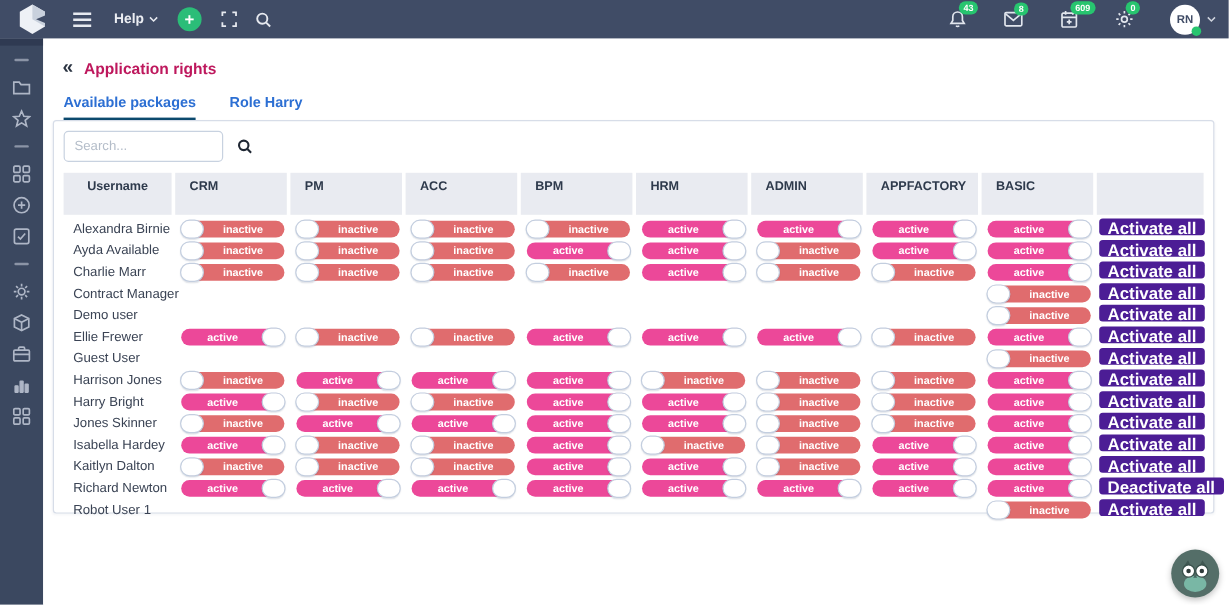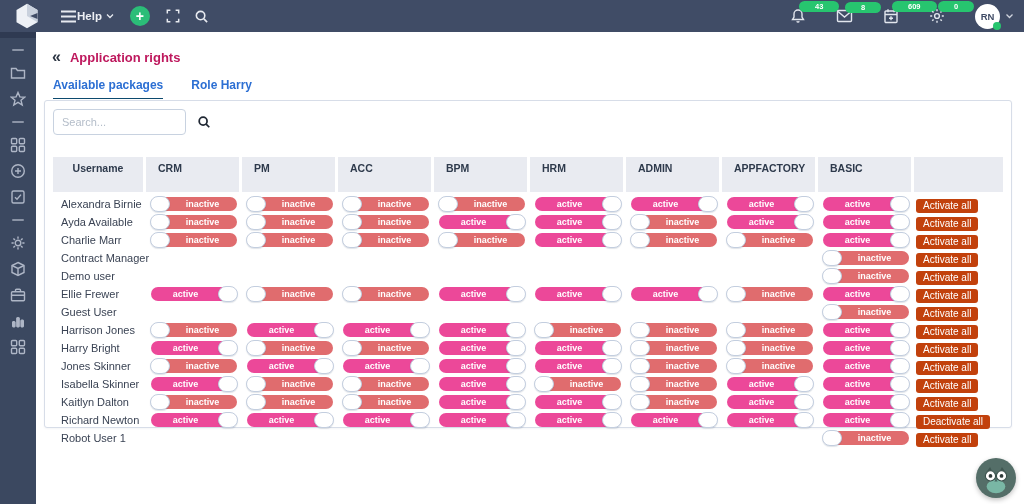--- a/index.html
+++ b/index.html
@@ -6,31 +6,31 @@
   html,body { width:1024px; height:504px; overflow:hidden; background:#fff;
     font-family:"Liberation Sans","DejaVu Sans",sans-serif; }
   .screen { position:relative; width:1024px; height:504px; background:#fff; }
 
   
   .topbar { position:absolute; left:0; top:0; width:1024px; height:32px;
     background:#404c66; display:flex; align-items:center; z-index:5; }
   .logo { width:34px; height:28px; margin-left:10px; display:flex; align-items:center; justify-content:center; cursor:pointer; }
   .tb-btn { background:none; border:none; color:#e7eaf0; display:flex; align-items:center; cursor:pointer; padding:0; }
   .hamburger { margin-left:16px; }
-  .help { display:flex; align-items:center; gap:4px; color:#eceef3;
+  .help { margin-left:18px; display:flex; align-items:center; gap:4px; color:#eceef3;
     font-size:11.5px; font-weight:700; cursor:pointer; }
   .plus-btn { margin-left:16px; width:20px; height:20px; border-radius:50%; background:#2bbd78;
     border:none; color:#fff; font-size:14px; line-height:18px; font-weight:700; cursor:pointer; }
   .fullscreen { margin-left:16px; }
   .tb-search { margin-left:14px; }
   .tb-spacer { flex:1; }
   .tb-ic { position:relative; margin-right:30px; display:inline-flex; cursor:pointer; }
   .tb-ic svg { stroke:#e2e6ee; }
   .badge { position:absolute; top:-7px; left:9px; background:#27c56f; color:#fff;
-    font-style:normal; font-size:7.5px; font-weight:700; padding:1px 16px; border-radius:7px; line-height:9px; }
+    font-style:normal; font-size:7.5px; font-weight:700; padding:1px 4px; border-radius:7px; line-height:9px; }
   .avatar-wrap { display:flex; align-items:center; gap:5px; margin-right:10px; cursor:pointer; }
   .avatar { position:relative; width:25px; height:25px; border-radius:50%; background:#fff;
     color:#404c66; font-size:9.5px; font-weight:700; display:flex; align-items:center; justify-content:center; }
   .presence { position:absolute; right:-1px; bottom:-1px; width:8px; height:8px; border-radius:50%;
     background:#27c56f; }
 
   
   .sidebar { position:absolute; left:0; top:32px; width:36px; height:472px; background:#3b4860;
     display:flex; flex-direction:column; align-items:center; padding-top:8px; }
   .sidebar::before { content:""; display:block; width:36px; height:6px; background:#2f3a52;
@@ -39,25 +39,25 @@
   .sb-ic { display:flex; margin:5px 0; cursor:pointer; }
   .sb-ic svg { stroke:#aeb6c6; }
 
   
   .content { position:absolute; left:36px; top:32px; width:988px; height:472px; background:#fff; }
   .title-row { display:flex; align-items:center; gap:9px; margin:17px 0 0 16px; }
   .back { font-size:16px; font-weight:700; color:#2b3442; cursor:pointer; line-height:1; }
   .page-title { font-size:13px; font-weight:700; color:#be185d; }
   .tabs { display:flex; gap:28px; margin:13px 0 0 17px; }
   .tab { font-size:12px; font-weight:700; color:#2c6fd3; padding-bottom:6px; cursor:pointer; }
-  .tab.active { border-bottom:1px solid #0c4a6e; }
+  .tab.active { border-bottom:3px solid #0c4a6e; }
 
   .panel { position:absolute; left:8px; top:68px; width:968px; height:328px;
     border:1px solid #d7dde8; border-radius:3px; background:#fff; padding:8px; box-shadow:0 1px 2px rgba(40,60,90,.05); }
-  .search-row { display:flex; align-items:center; gap:11px; margin-bottom:22px; }
+  .search-row { display:flex; align-items:center; gap:11px; margin-bottom:9px; }
   .search-row input { width:133px; height:26px; border:1px solid #c8d2e0; border-radius:4px;
     font-size:11px; padding:0 8px; color:#333; outline:none; }
   .search-row input::placeholder { color:#b4bdc9; }
   .search-ic { display:flex; cursor:pointer; }
   .search-ic svg { stroke:#1f2733; }
 
   .thead, .trow { display:grid; grid-template-columns:90px repeat(8,93px) minmax(60px,1fr); column-gap:3px; }
   .thead { height:35px; margin-bottom:3px; }
   .hcell { background:#e9ebf1; font-size:10.5px; font-weight:700; color:#2e3a4c;
     line-height:23px; padding-left:12px; white-space:nowrap; overflow:hidden; }
@@ -70,22 +70,22 @@
   .toggle.on  { background:#ec4899; }
   .toggle.off { background:#e06c6e; }
   .tlabel { display:block; }
   .on  .tlabel { padding-right:17px; }
   .off .tlabel { padding-left:17px; }
   .knob { position:absolute; top:-1.5px; width:20px; height:16px; background:#fff;
     border:1px solid #c3cedf; border-radius:9px; box-shadow:0 1px 1px rgba(50,70,100,.15); }
   .on  .knob { right:-1px; }
   .off .knob { left:-1px; }
 
-  .act-btn { height:14px; border:none; border-radius:3px; background:#c2410c; color:#fff;
-    font-size:10px; font-weight:400; padding:0 7px; margin-left:2px; cursor:pointer;
+  .act-btn { height:14px; border:none; border-radius:3px; background:#4c1d95; color:#fff;
+    font-size:14px; font-weight:700; padding:0 7px; margin-left:2px; cursor:pointer;
     font-family:"Liberation Sans","DejaVu Sans",sans-serif; white-space:nowrap; }
 
   
   .owl { position:absolute; right:8px; bottom:6px; width:40px; height:40px; border-radius:50%;
     background:#546e68; cursor:pointer; display:flex; align-items:center; justify-content:center;
     box-shadow:0 2px 5px rgba(0,0,0,.25); }
 </style>
 </head>
 <body>
 
@@ -675,21 +675,21 @@
             </div>
             <div class="cell">
               <div class="toggle on">
                 <span class="knob"></span>
                 <span class="tlabel">active</span>
               </div>
             </div>
             <div class="cell"><button class="act-btn">Activate all</button></div>
           </div>
           <div class="trow">
-            <span class="uname">Isabella Skinner</span>
+            <span class="uname">Isabella Hardey</span>
             <div class="cell">
               <div class="toggle on">
                 <span class="knob"></span>
                 <span class="tlabel">active</span>
               </div>
             </div>
             <div class="cell">
               <div class="toggle off">
                 <span class="knob"></span>
                 <span class="tlabel">inactive</span>

